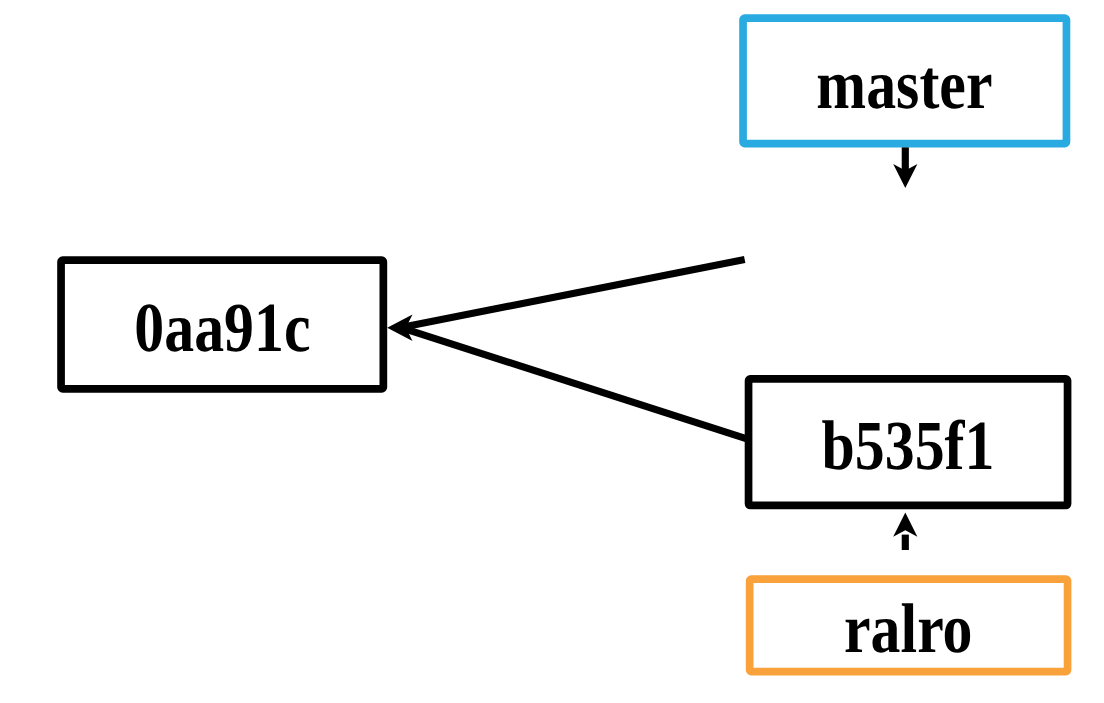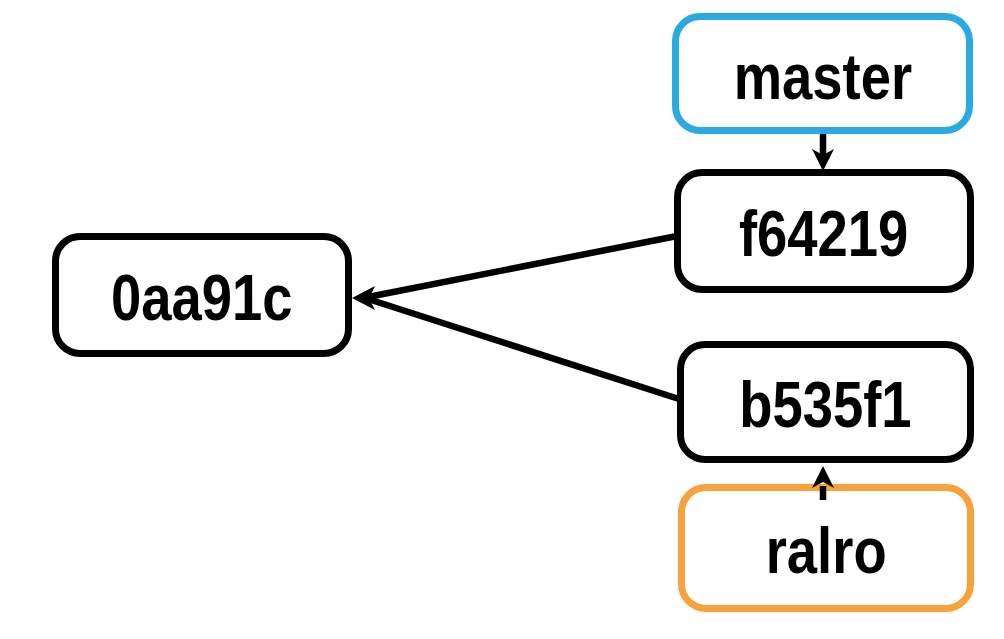--- a/index.html
+++ b/index.html
@@ -32,40 +32,41 @@
   .edges polygon {
     fill: #000000;
     stroke: none;
   }
   .node {
     position: absolute;
     z-index: 1;
     box-sizing: border-box;
     background: #ffffff;
     border: 7px solid #000000;
-    border-radius: 28px;
+    border-radius: 5px;
     display: flex;
     align-items: center;
     justify-content: center;
+    font-family: Liberation Serif, serif;
   }
   .node .label {
     font-weight: 700;
     font-size: 64px;
     line-height: 1;
     color: #000000;
     transform: scaleX(0.85);
     transform-origin: center center;
     white-space: nowrap;
     padding-top: 6px;
   }
   .node-master { left: 672px; top: 13px;  width: 301px; height: 121px; }
   .node-f64219 { left: 674px; top: 169px; width: 300px; height: 124px; }
   .node-0aa91c { left: 52px;  top: 233px; width: 300px; height: 124px; text-align: right; }
   .node-b535f1 { left: 677px; top: 341px; width: 297px; height: 122px; }
-  .node-ralro  { left: 678px; top: 484px; width: 296px; height: 128px; }
+  .node-ralro  { left: 678px; top: 523px; width: 296px; height: 91px; }
 </style>
 </head>
 <body>
 
 <div class="canvas">
 
   <svg class="edges" viewBox="0 0 1004 639" xmlns="http://www.w3.org/2000/svg">
 
     <g>
       <line x1="823" y1="134" x2="823" y2="157"></line>
@@ -87,23 +88,20 @@
 
     <g>
       <polygon points="352,298 375,286 369,298 375,310"></polygon>
     </g>
   </svg>
 
   <div class="node node-master" style="border-color: rgb(41, 171, 226);">
     <span class="label">master</span>
   </div>
 
-  <div class="node node-f64219" style="border-color: rgb(0, 0, 0);">
-    <span class="label">f64219</span>
-  </div>
 
   <div class="node node-0aa91c" style="border-color: rgb(0, 0, 0);">
     <span class="label">0aa91c</span>
   </div>
 
   <div class="node node-b535f1" style="border-color: rgb(0, 0, 0);">
     <span class="label">b535f1</span>
   </div>
 
   <div class="node node-ralro" style="border-color: rgb(249, 161, 58);">

